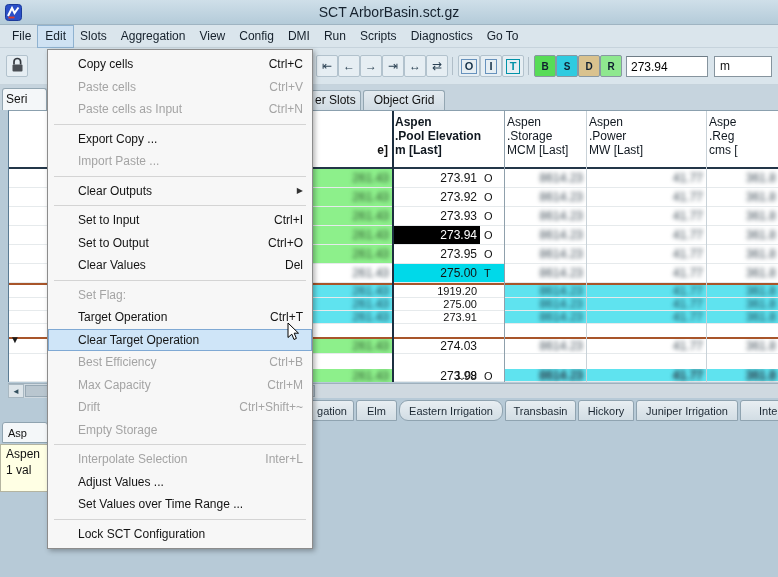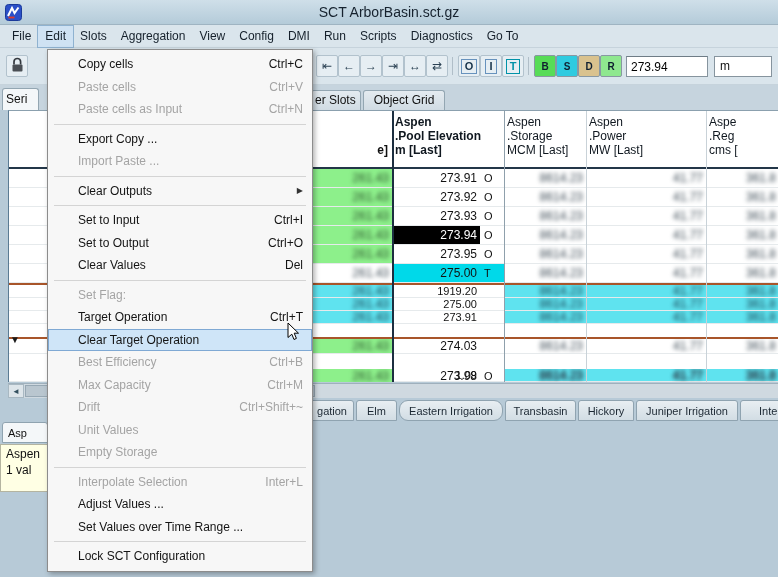--- a/index.html
+++ b/index.html
@@ -30,21 +30,21 @@
   #value-field { position:absolute; left:626px; top:8px; width:82px; height:21px; border:1px solid #86949e;
     border-top-color:#6e7c86; background:#fff; font-family:"Liberation Sans",sans-serif; font-size:12px; padding:0 4px; }
   #unit-field { position:absolute; left:714px; top:8px; width:58px; height:21px; border:1px solid #86949e;
     background:#fff; font-size:12px; line-height:19px; padding:0 5px; }
   #lock-btn { left:6px; }
 
   
   #tabbar { position:absolute; left:0; top:85px; width:778px; height:25px; background:#c6d4de; }
   .stab { position:absolute; border:1px solid #93a6b2; border-bottom:none; border-radius:3px 3px 0 0;
     background:linear-gradient(#e4ebf0,#d0dbe3); font-size:12px; padding:0 3px; overflow:hidden; white-space:nowrap; }
-  #tab-series { left:2px; top:3px; width:37px; height:22px; background:#f4f7f9; line-height:21px; }
+  #tab-series { left:2px; top:3px; width:45px; height:22px; background:#f4f7f9; line-height:21px; }
   #tab-other  { left:311px; top:5px; width:50px; height:20px; line-height:19px; }
   #tab-objectgrid { left:363px; top:5px; width:82px; height:20px; line-height:19px; text-align:center; }
 
   
   #table { position:absolute; left:8px; top:110px; width:770px; height:272px; background:#fff;
     border-top:1px solid #8ba0ae; border-left:1px solid #5b7b93; overflow:hidden; }
   #thead { position:absolute; left:0; top:0; width:770px; height:58px; background:#fff; border-bottom:2px solid #233648; z-index:2; }
   .hcol { position:absolute; top:4px; line-height:14px; font-size:12px; color:#101820; white-space:pre; }
   .hcol.bold { font-weight:bold; }
   #hpartial { position:absolute; left:300px; top:32px; width:79px; text-align:right; font-weight:bold; font-size:12px; }
@@ -530,24 +530,20 @@
       </div>
       <div class="mi dis">
         <span class="ml">Max Capacity</span>
         <span class="ms">Ctrl+M</span>
       </div>
       <div class="mi dis">
         <span class="ml">Drift</span>
         <span class="ms">Ctrl+Shift+~</span>
       </div>
       <div class="mi dis">
-        <span class="ml">Unit Values</span>
-        <span class="ms"></span>
-      </div>
-      <div class="mi dis">
         <span class="ml">Empty Storage</span>
         <span class="ms"></span>
       </div>
       <div class="msep"></div>
       <div class="mi dis">
         <span class="ml">Interpolate Selection</span>
         <span class="ms">Inter+L</span>
       </div>
       <div class="mi">
         <span class="ml">Adjust Values ...</span>

